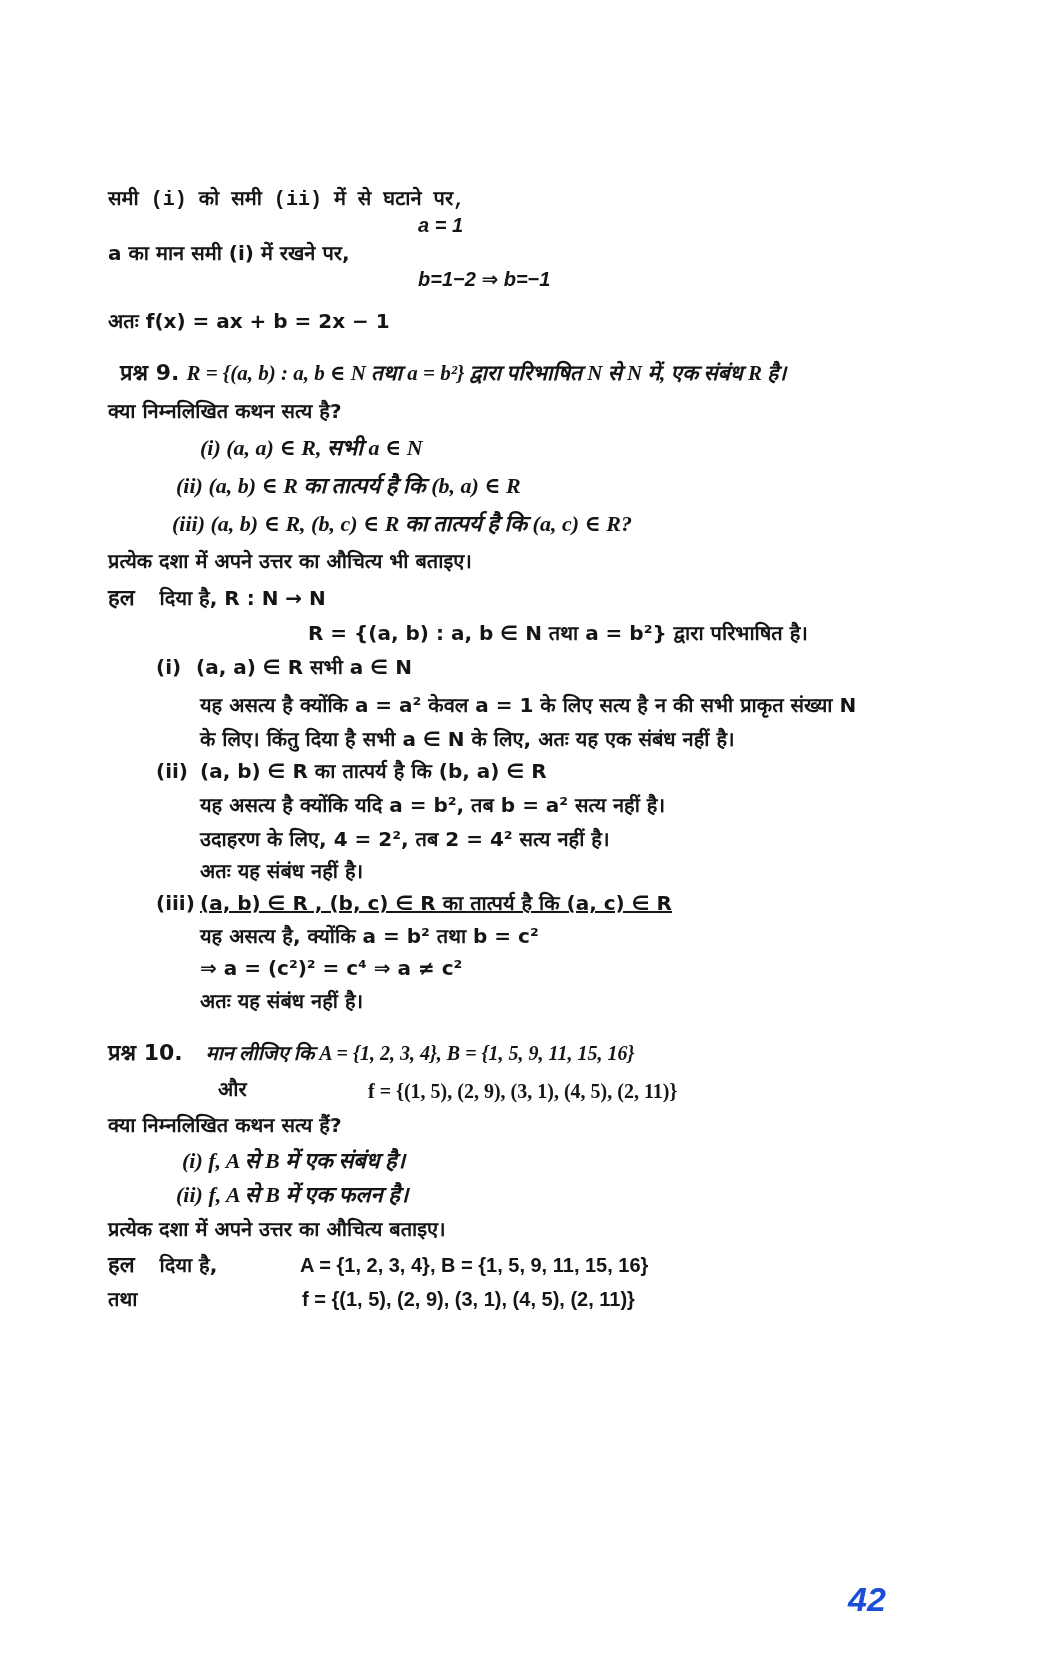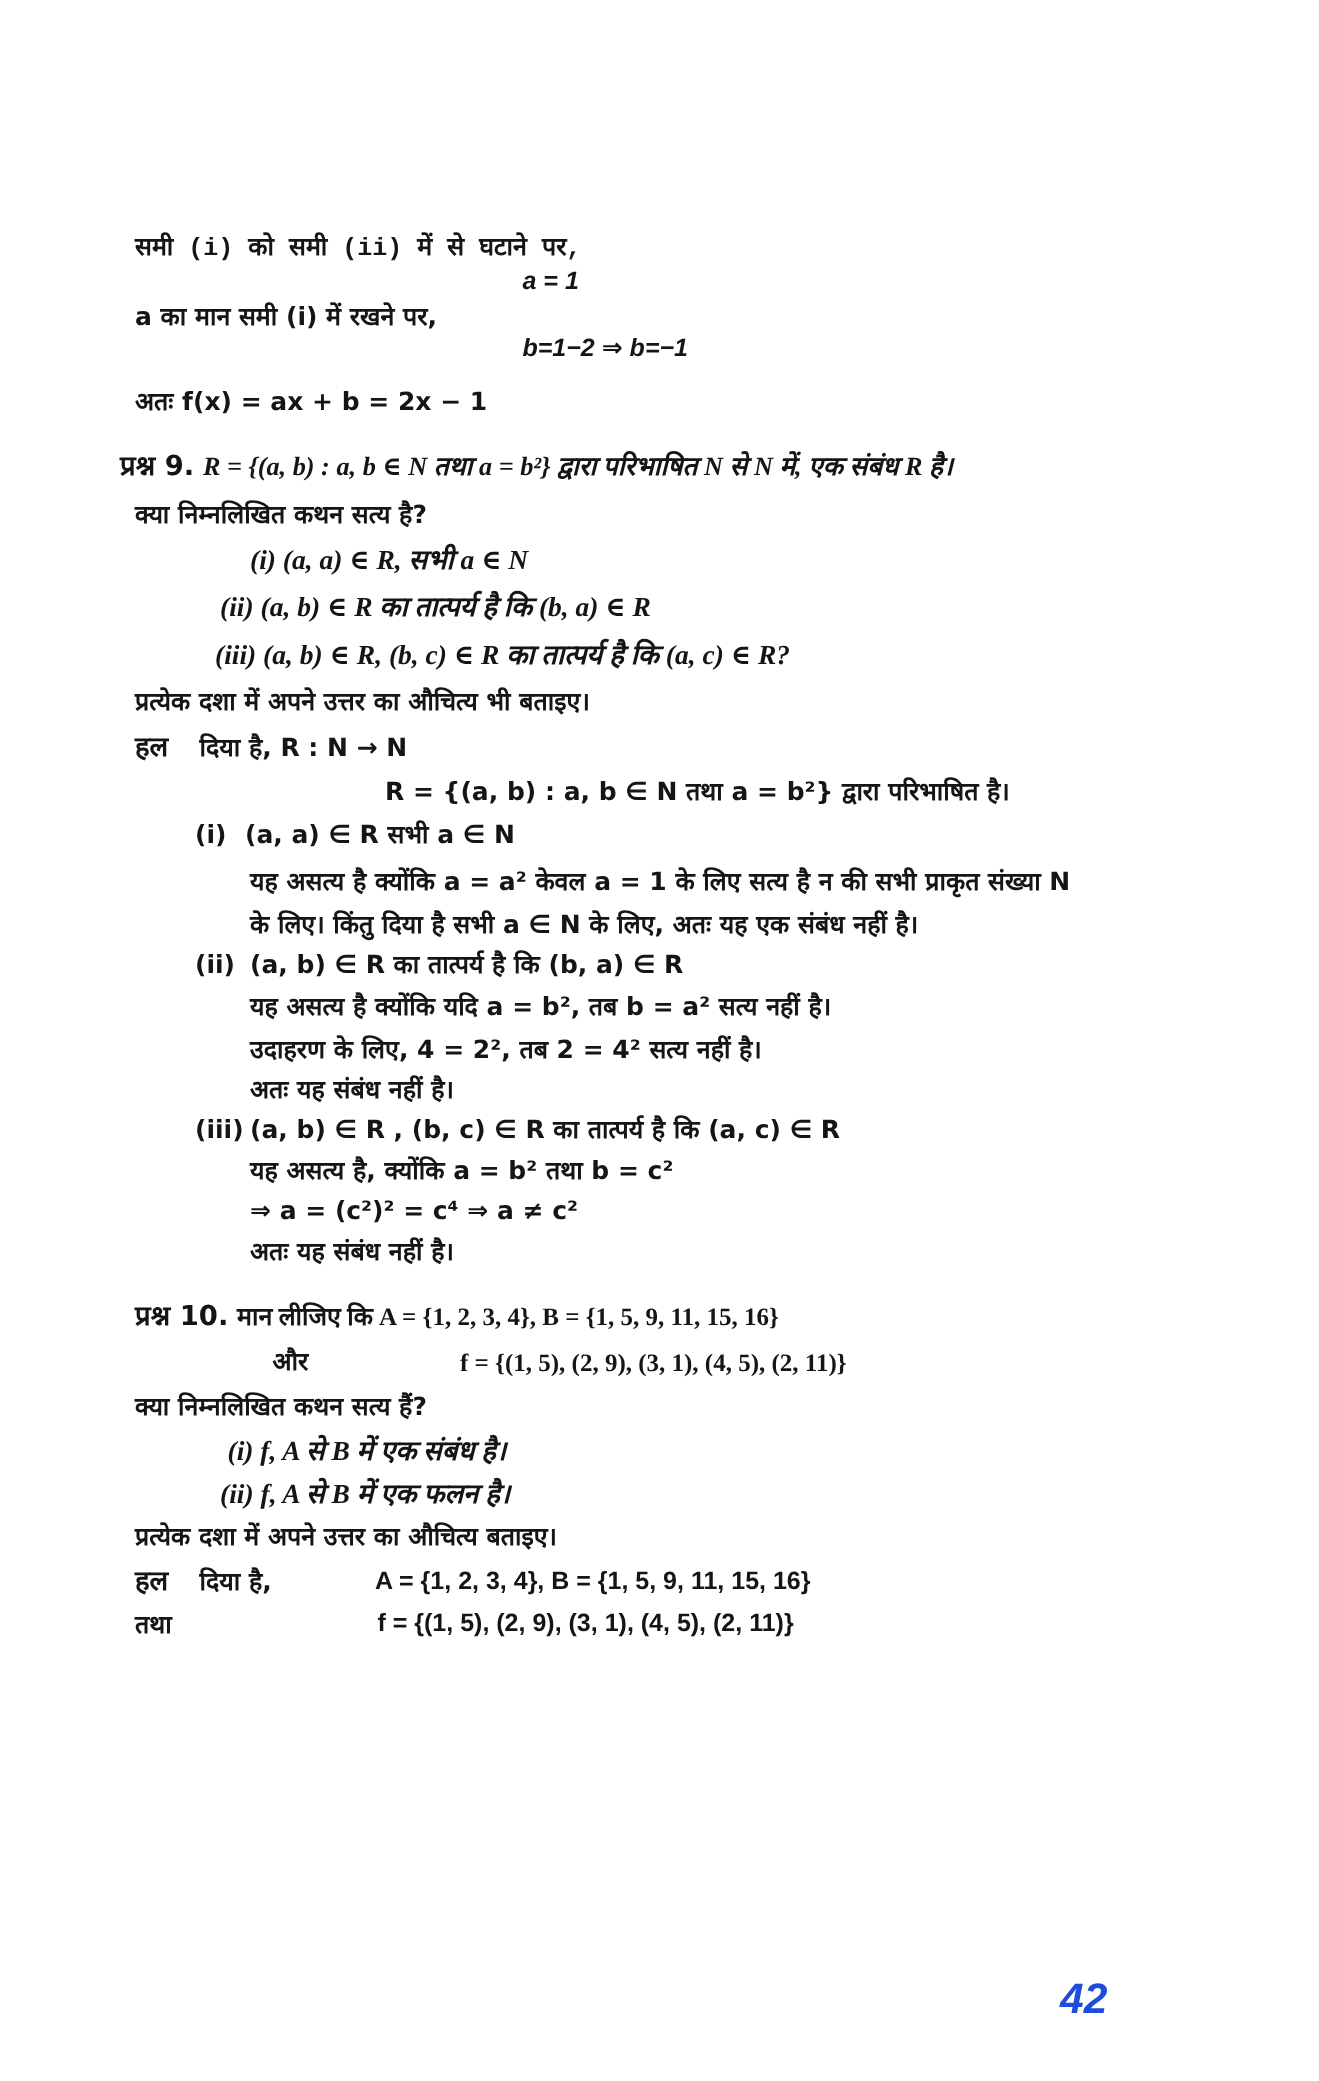--- a/index.html
+++ b/index.html
@@ -20,21 +20,21 @@
 </style>
 </head>
 <body>
 
 <div class="line" style="left:108px; top:187px;font-family:Liberation Mono, monospace;">समी (i) को समी (ii) में से घटाने पर,</div>
 <div class="line m" style="left:418px; top:212px;">a = 1</div>
 <div class="line" style="left:108px; top:240px;">a का मान समी (i) में रखने पर,</div>
 <div class="line m" style="left:418px; top:266px;">b=1−2  ⇒  b=−1</div>
 <div class="line" style="left:108px; top:308px;">अतः  f(x) = ax + b = 2x − 1</div>
 
-<div class="line" style="left:96px; top:360px;">
+<div class="line" style="left:120px; top:360px;">
   <span class="qlabel">प्रश्न 9.</span>
   <span class="q" style="font-size:21px;">R = {(a, b) : a, b ∈ N तथा a = b²} द्वारा परिभाषित N से N में, एक संबंध R है।</span>
 </div>
 <div class="line" style="left:108px; top:398px;">क्या निम्नलिखित कथन सत्य है?</div>
 <div class="line q" style="left:200px; top:435px;">(i) (a, a) ∈ R, सभी a ∈ N</div>
 <div class="line q" style="left:176px; top:473px;">(ii) (a, b) ∈ R का तात्पर्य है कि (b, a) ∈ R</div>
 <div class="line q" style="left:172px; top:511px;">(iii) (a, b) ∈ R, (b, c) ∈ R का तात्पर्य है कि (a, c) ∈ R?</div>
 <div class="line" style="left:108px; top:548px;">प्रत्येक दशा में अपने उत्तर का औचित्य भी बताइए।</div>
 
 <div class="line" style="left:108px; top:585px;">
@@ -53,29 +53,29 @@
 <div class="line" style="left:156px; top:758px;">
   <span>(ii)</span>
   <span style="position:absolute; left:44px;">(a, b) ∈ R का तात्पर्य है कि (b, a) ∈ R</span>
 </div>
 <div class="line" style="left:200px; top:792px;">यह असत्य है क्योंकि यदि  a = b², तब b = a² सत्य नहीं है।</div>
 <div class="line" style="left:200px; top:826px;">उदाहरण के लिए, 4 = 2², तब 2 = 4² सत्य नहीं है।</div>
 <div class="line" style="left:200px; top:858px;">अतः यह संबंध नहीं है।</div>
 
 <div class="line" style="left:156px; top:890px;">
   <span>(iii)</span>
-  <span style="position:absolute; left:44px;">(a, b) ∈ R , (b, c) ∈ R  का तात्पर्य है कि (a, c) ∈ R</span>
+  <span style="position:absolute; left:44px;text-decoration:underline;">(a, b) ∈ R , (b, c) ∈ R  का तात्पर्य है कि (a, c) ∈ R</span>
 </div>
 <div class="line" style="left:200px; top:923px;">यह असत्य है,  क्योंकि a = b² तथा b = c²</div>
 <div class="line" style="left:200px; top:955px;">⇒           a = (c²)² = c⁴   ⇒  a ≠ c²</div>
 <div class="line" style="left:200px; top:988px;">अतः यह संबंध नहीं है।</div>
 
 <div class="line" style="left:108px; top:1040px;">
   <span class="qlabel">प्रश्न 10.</span>
-  <span class="num" style="">मान लीजिए कि A = {1, 2, 3, 4}, B = {1, 5, 9, 11, 15, 16}</span>
+  <span class="num" style="margin-left:16px;font-style:italic;">मान लीजिए कि A = {1, 2, 3, 4}, B = {1, 5, 9, 11, 15, 16}</span>
 </div>
 <div class="line" style="left:218px; top:1076px;">और</div>
 <div class="line num" style="left:368px; top:1078px;">f = {(1, 5), (2, 9), (3, 1), (4, 5), (2, 11)}</div>
 <div class="line" style="left:108px; top:1112px;">क्या निम्नलिखित कथन सत्य हैं?</div>
 <div class="line q" style="left:182px; top:1148px;">(i) f, A से B में एक संबंध है।</div>
 <div class="line q" style="left:176px; top:1182px;">(ii) f, A से B में एक फलन है।</div>
 <div class="line" style="left:108px; top:1216px;">प्रत्येक दशा में अपने उत्तर का औचित्य बताइए।</div>
 
 <div class="line" style="left:108px; top:1252px;">
   <span class="qlabel">हल</span>

